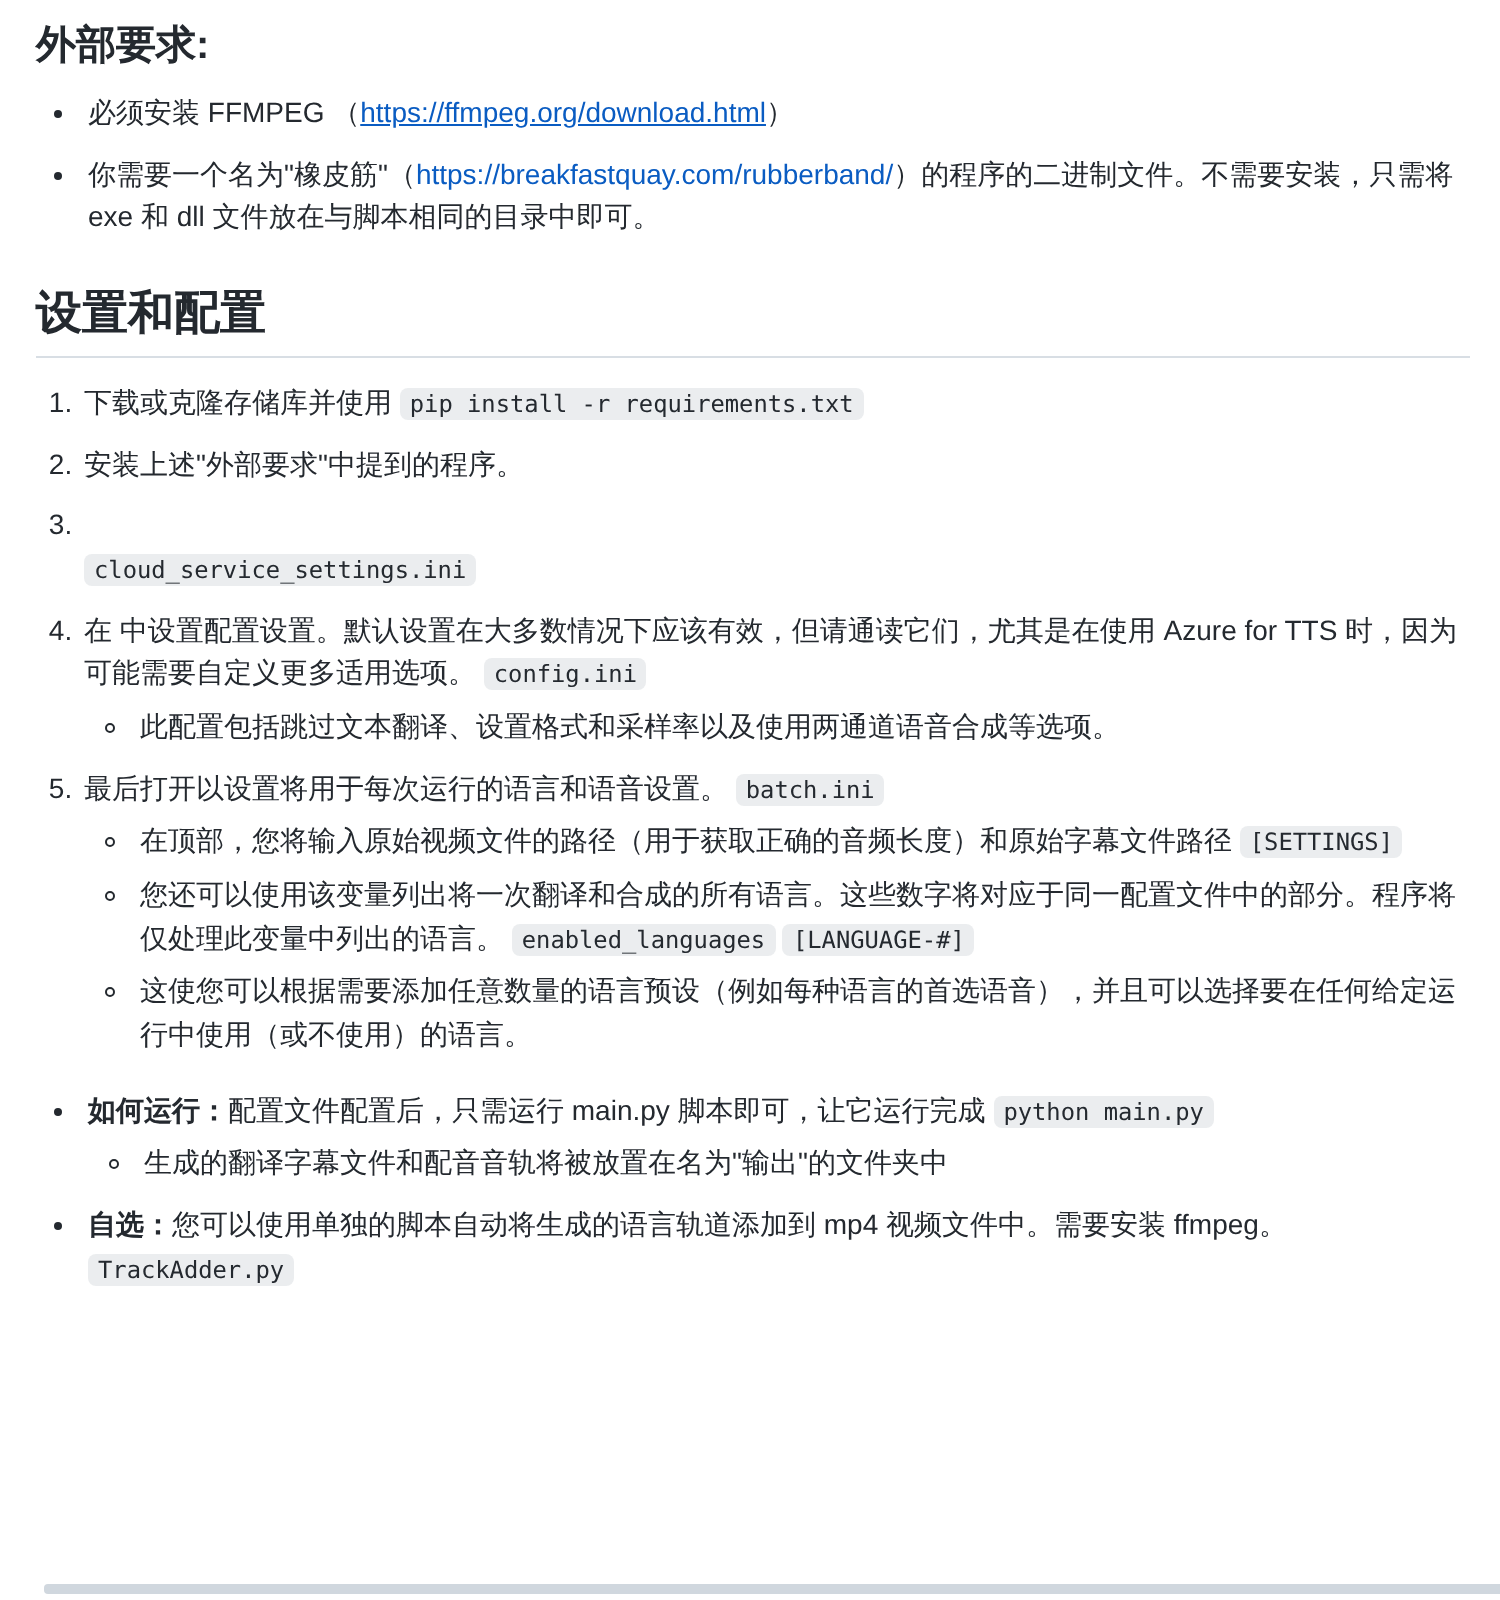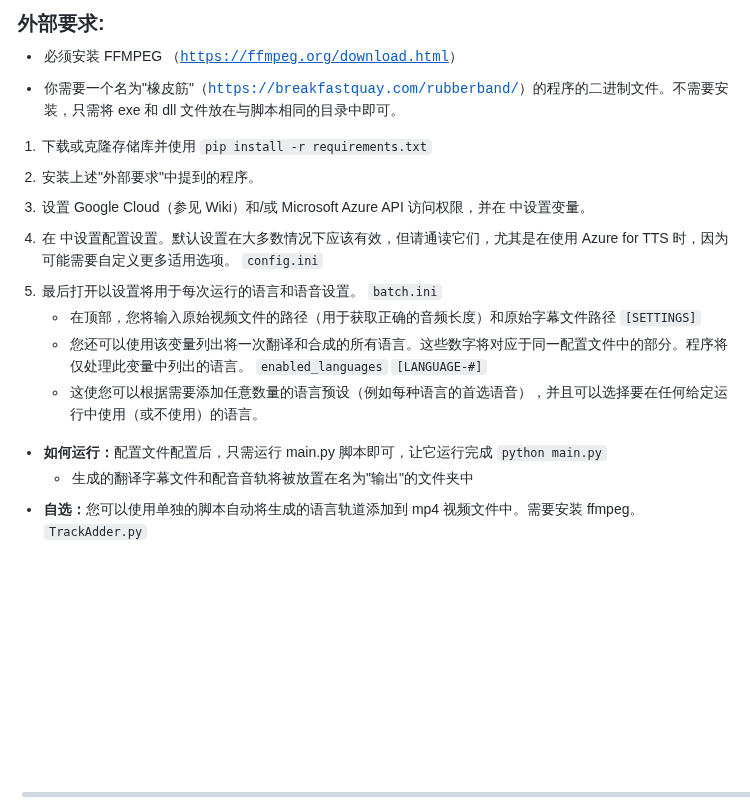--- a/index.html
+++ b/index.html
@@ -56,21 +56,21 @@
   code.inline-code {
     font-family: "DejaVu Sans Mono", "Liberation Mono", monospace;
     font-size: 85%;
     background: rgba(175, 184, 193, 0.25);
     padding: 1px 5px;
     border-radius: 4px;
     white-space: nowrap;
     color: #24292f;
   }
 
-  a.doc-link { color: #0a5cc2; text-decoration: none; font-family: Liberation Mono, monospace; }
+  a.doc-link { color: #0a5cc2; text-decoration: none; }
   a.doc-link.underlined { text-decoration: underline; }
 
   strong.run-bold { font-weight: 700; }
 
   .bottom-rule {
     position: absolute;
     left: 22px;
     right: 0;
     bottom: 3px;
     height: 5px;
@@ -87,35 +87,40 @@
 
   <ul class="top-list">
     <li>
       <span>必须安装 FFMPEG （</span><a href="#" class="doc-link underlined">https://ffmpeg.org/download.html</a><span>）</span>
     </li>
     <li>
       <span>你需要一个名为"橡皮筋"（</span><a href="#" class="doc-link">https://breakfastquay.com/rubberband/</a><span>）的程序的二进制文件。不需要安装，只需将 exe 和 dll 文件放在与脚本相同的目录中即可。</span>
     </li>
   </ul>
 
+  <h2 class="sec-h2">设置和配置</h2>
 
   <ol class="step-list">
     <li>
       <span>下载或克隆存储库并使用</span>
       <code class="inline-code">pip install -r requirements.txt</code>
     </li>
     <li>
       <span>安装上述"外部要求"中提到的程序。</span>
     </li>
     <li>
-      <span>设置 Google Cloud（参见 Wiki）和/或 Microsoft Azure API 访问权限，并在 中设置变量。</span><br>
+      <br>
+      <code class="inline-code">cloud_service_settings.ini</code>
     </li>
     <li>
       <span>在 中设置配置设置。默认设置在大多数情况下应该有效，但请通读它们，尤其是在使用 Azure for TTS 时，因为可能需要自定义更多适用选项。</span>
       <code class="inline-code">config.ini</code>
+      <ul class="nested">
+        <li><span>此配置包括跳过文本翻译、设置格式和采样率以及使用两通道语音合成等选项。</span></li>
+      </ul>
     </li>
     <li>
       <span>最后打开以设置将用于每次运行的语言和语音设置。</span>
       <code class="inline-code">batch.ini</code>
       <ul class="nested">
         <li>
           <span>在顶部，您将输入原始视频文件的路径（用于获取正确的音频长度）和原始字幕文件路径</span>
           <code class="inline-code">[SETTINGS]</code>
         </li>
         <li>

